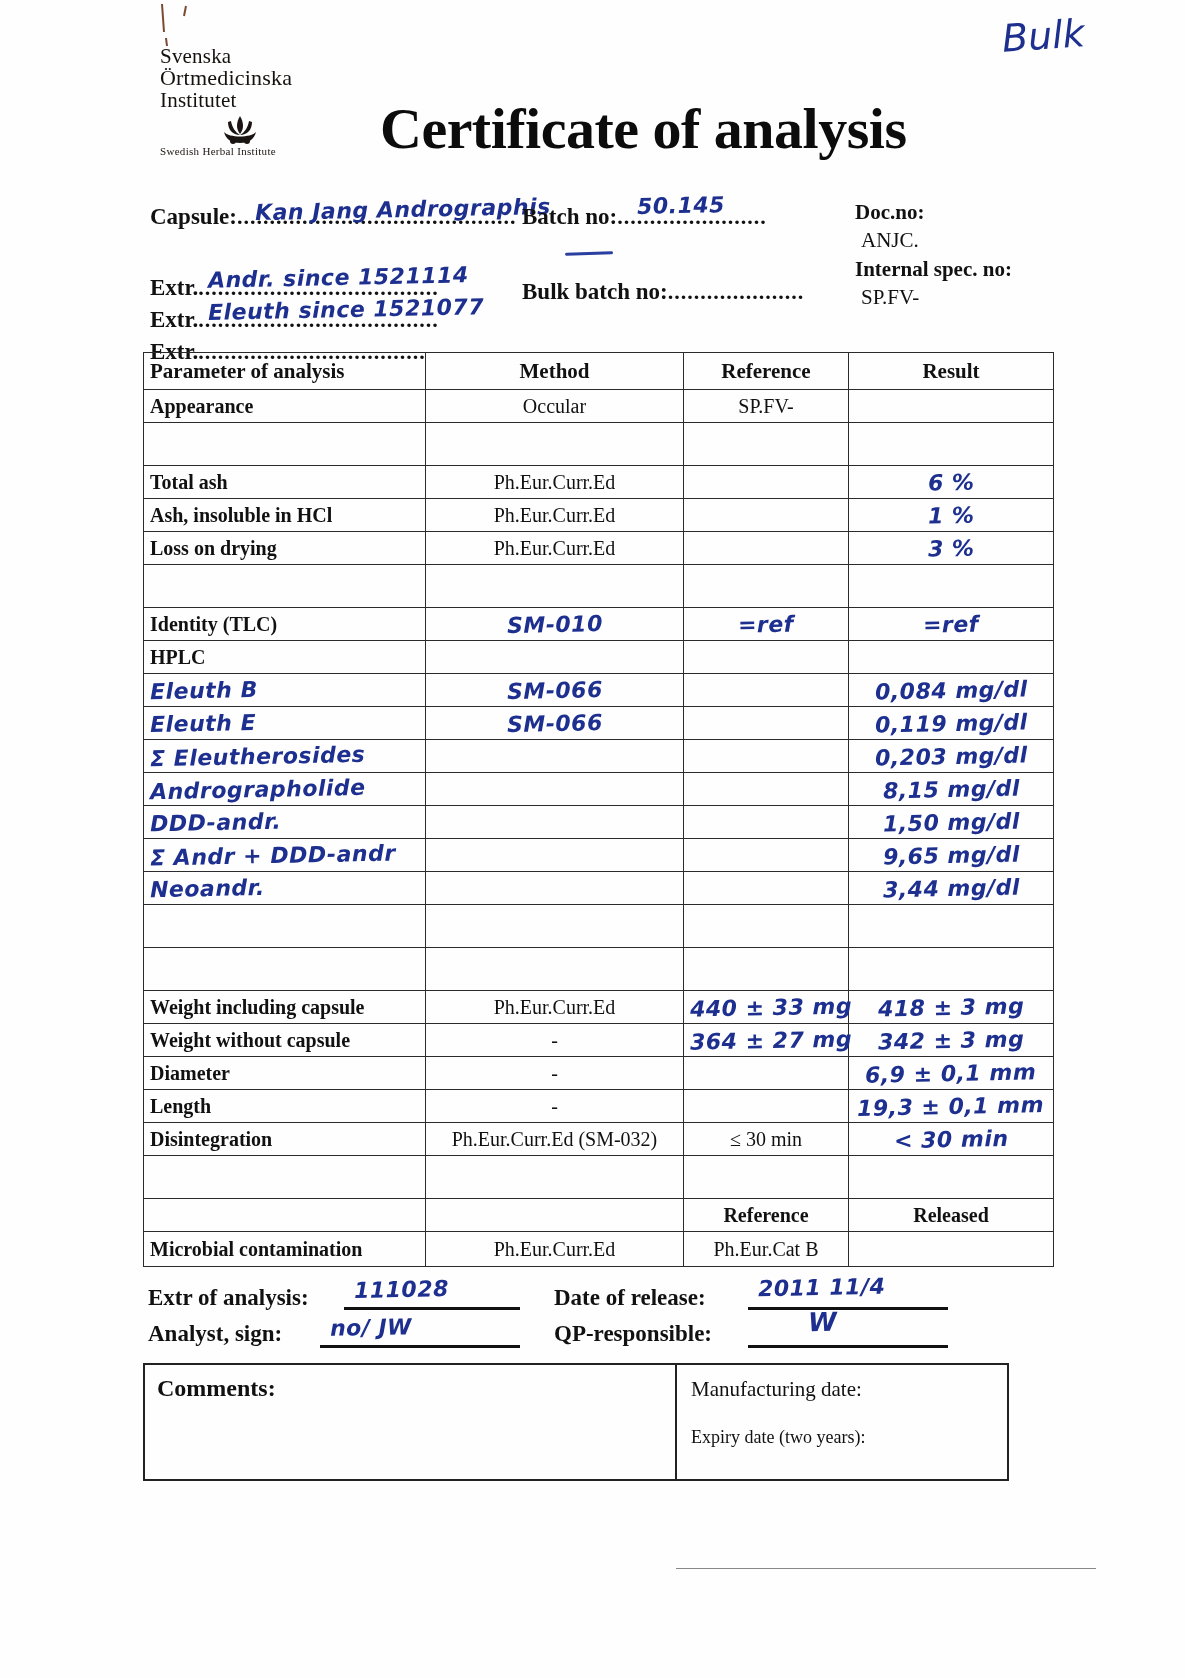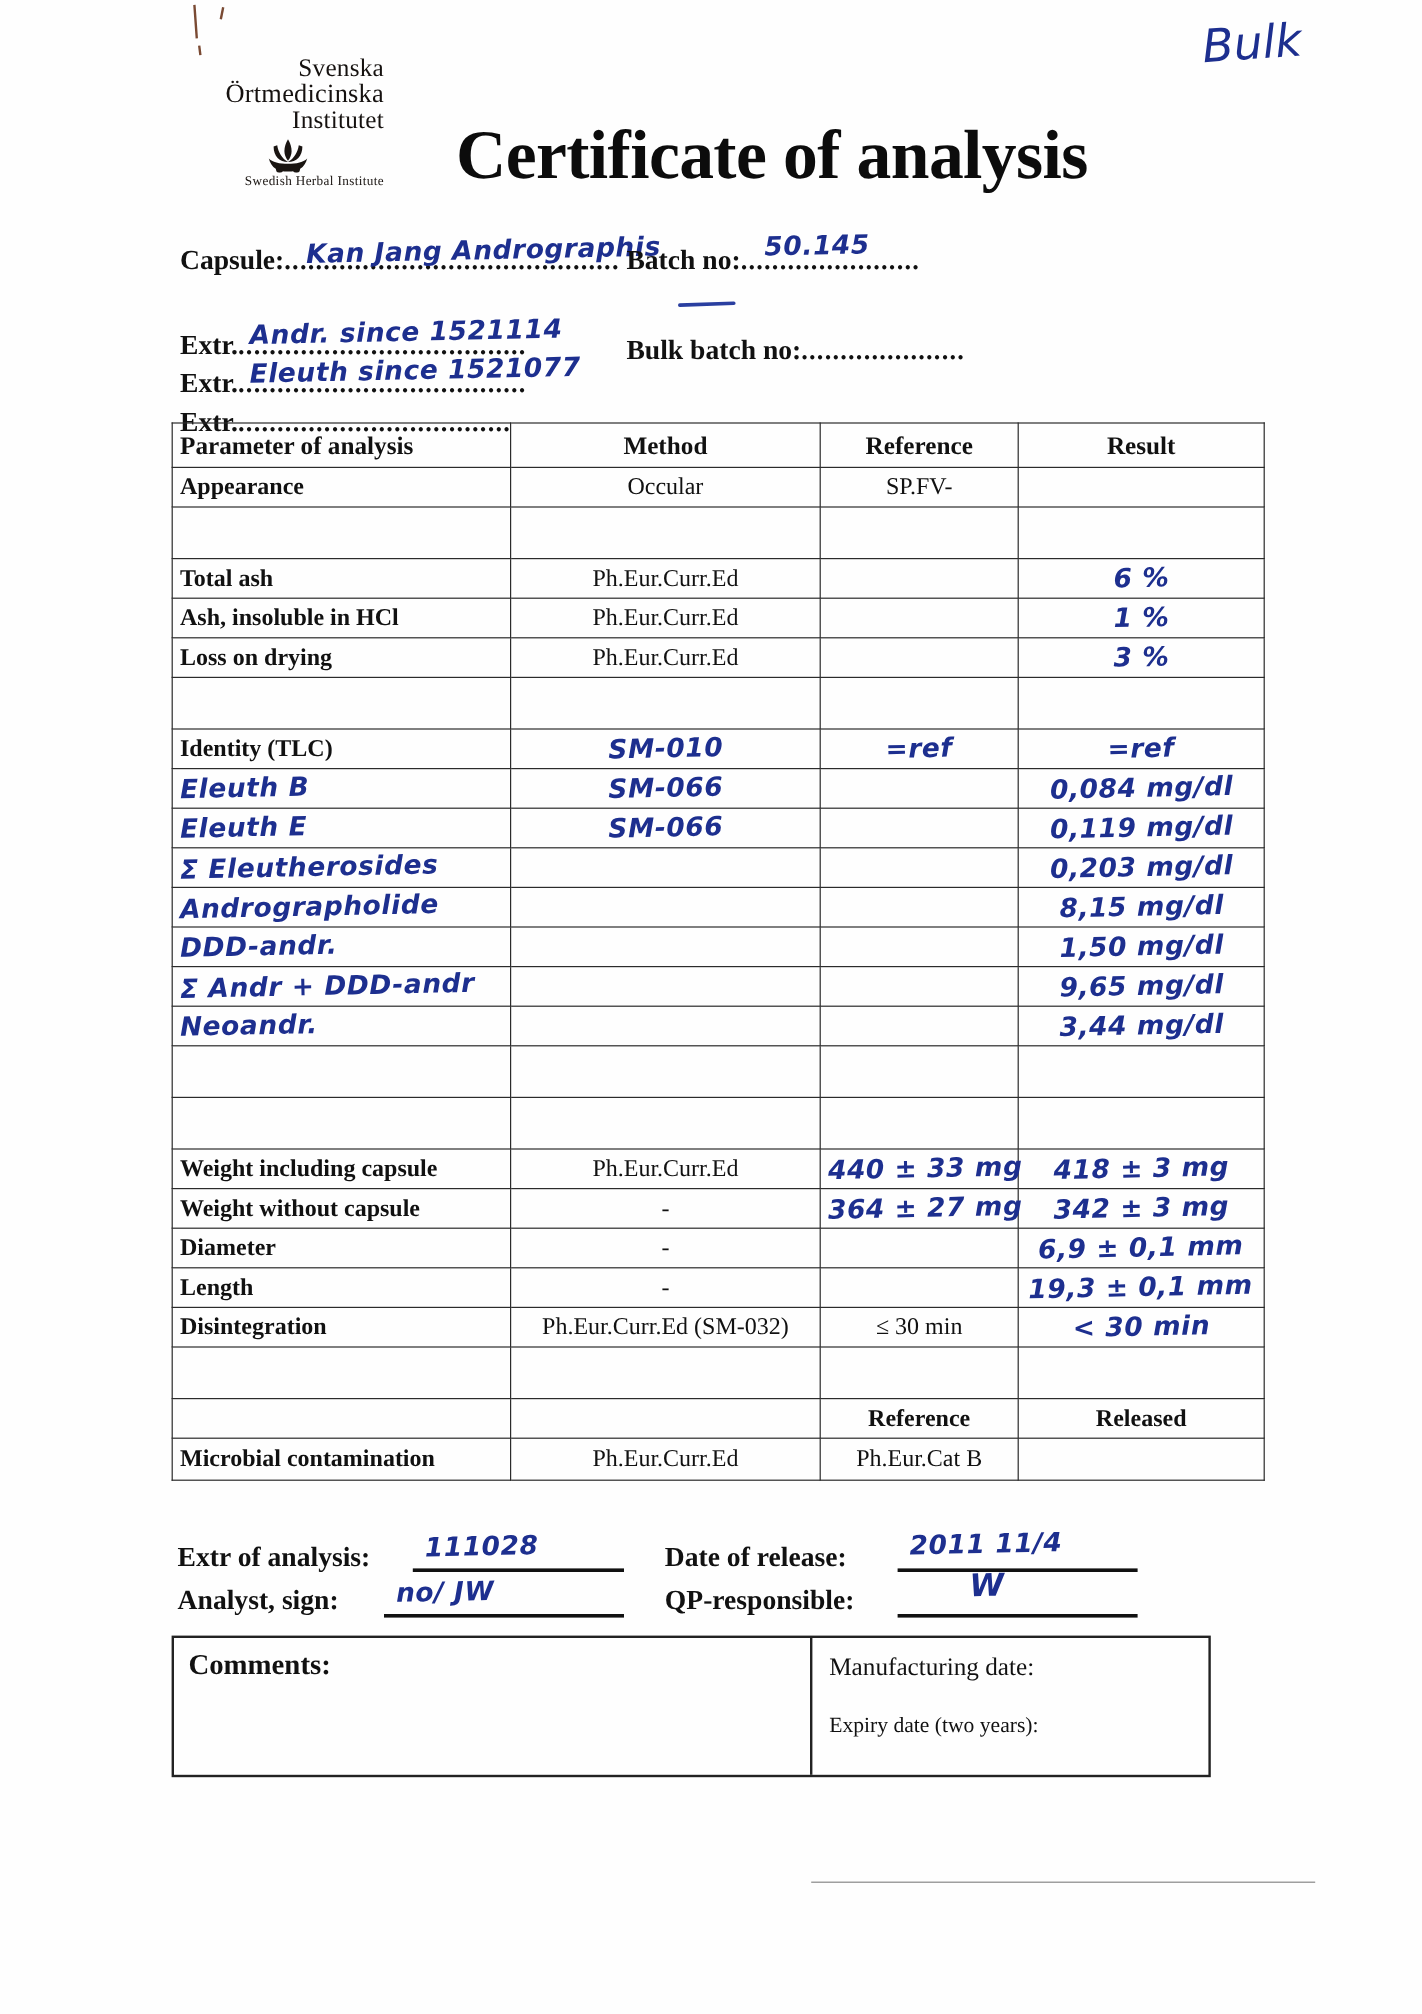--- a/index.html
+++ b/index.html
@@ -35,21 +35,21 @@
   }
   .hw.m { font-size: 22px; }
   .hw.l { font-size: 26px; }
 
   
   .logo {
     position: absolute;
     left: 160px;
     top: 46px;
     width: 160px;
-    text-align: right;
+    text-align: left;
     line-height: 1.02;
   }
   .logo .l1, .logo .l2, .logo .l3 {
     font-family: "Liberation Serif", serif;
     font-size: 21px;
     color: #15110f;
     letter-spacing: .2px;
   }
   .logo .l2 { font-size: 22px; }
   .logo .mark {
@@ -281,20 +281,26 @@
         <span class="lbl">Extr.</span><span class="dots">.....................................</span>
         <span class="hw m hw-extr2">Eleuth since 1521077</span>
       </span>
       <span class="f-extr3">
         <span class="lbl">Extr.</span><span class="dots">...................................</span>
       </span>
     </div>
   </div>
   <div class="bulk-strike"></div>
 
+  <div class="docno">
+    <div class="b">Doc.no:</div>
+    <div class="v">ANJC.</div>
+    <div class="b">Internal spec. no:</div>
+    <div class="v">SP.FV-</div>
+  </div>
 
   <table class="main">
     <colgroup>
       <col class="c-param">
         <col class="c-method">
         <col class="c-ref">
         <col class="c-result">
     </colgroup>
     <thead>
       <tr>
@@ -339,20 +345,26 @@
           <td class="param"></td>
           <td class="ctr"></td>
           <td class="ctr"></td>
           <td class="ctr"></td>
         </tr>
         <tr>
           <td class="param">Identity (TLC)</td>
           <td class="ctr"><span class="hw m">SM-010</span></td>
           <td class="ctr"><span class="hw m">=ref</span></td>
           <td class="ctr"><span class="hw m">=ref</span></td>
+        </tr>
+        <tr>
+          <td class="param">HPLC</td>
+          <td class="ctr"></td>
+          <td class="ctr"></td>
+          <td class="ctr"></td>
         </tr>
         <tr>
           <td class="hwleft"><span class="hw m">Eleuth B</span></td>
           <td class="ctr"><span class="hw m">SM-066</span></td>
           <td class="ctr"></td>
           <td class="ctr"><span class="hw m">0,084 mg/dl</span></td>
         </tr>
         <tr>
           <td class="hwleft"><span class="hw m">Eleuth E</span></td>
           <td class="ctr"><span class="hw m">SM-066</span></td>

